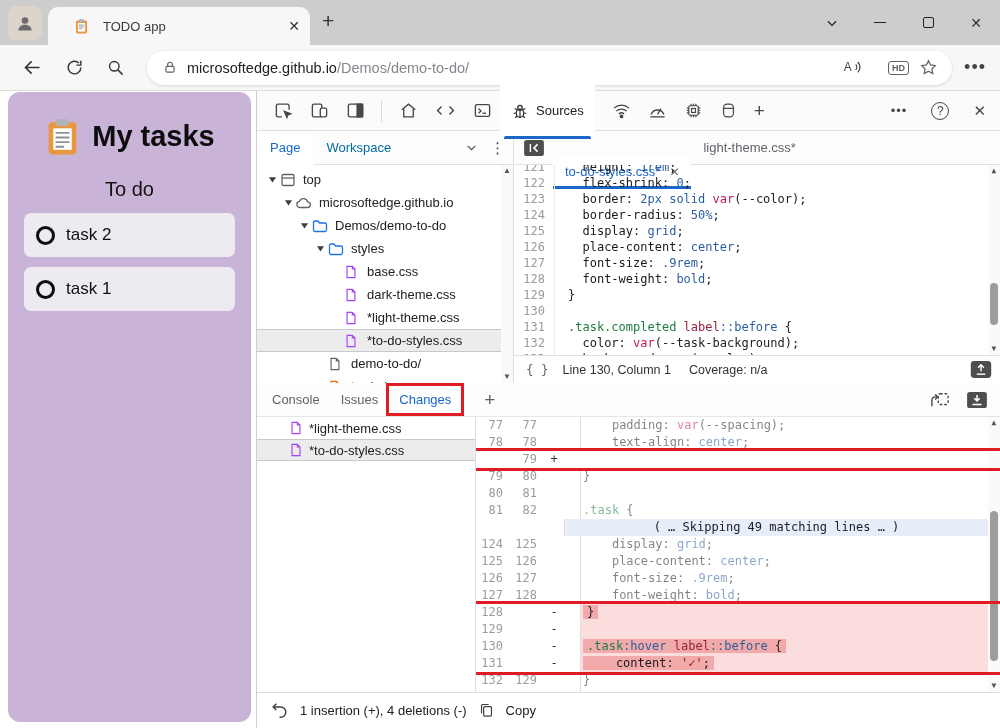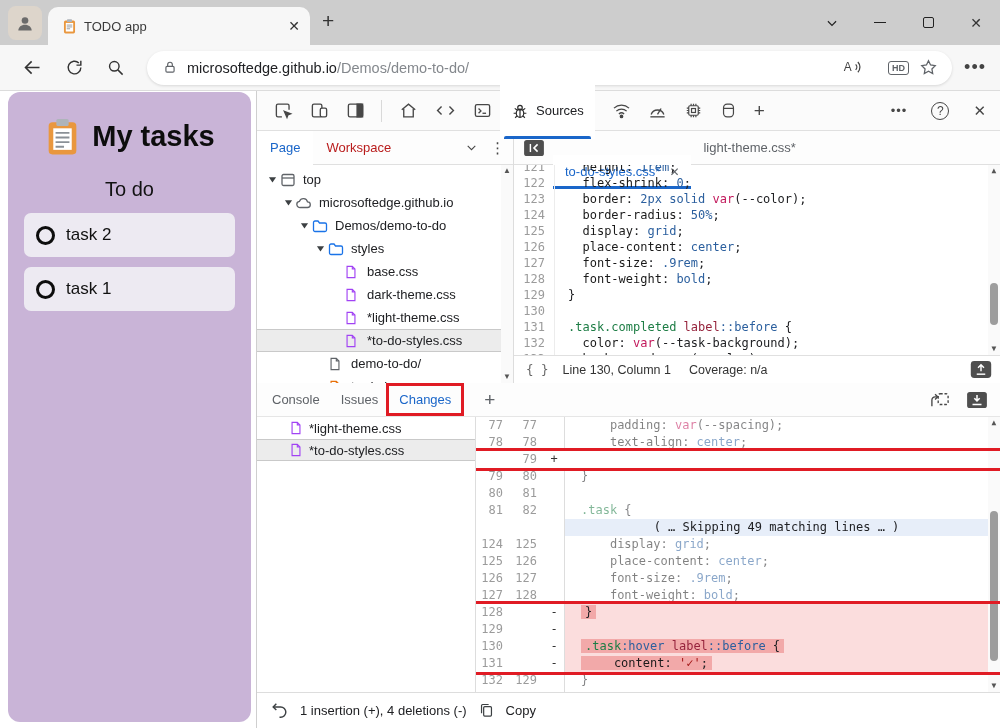--- a/index.html
+++ b/index.html
@@ -6,21 +6,21 @@
   html,body { width:1000px; height:728px; overflow:hidden; }
   body { font-family:"Liberation Sans", sans-serif; background:#fff; position:relative; font-size:13px; color:#202124; }
   :root{
     --accent:#1a66c9; --annot:#e01b24; --panel:#c9b4d7; --addbtn:#2ba3ef;
     --insbg:#dff0e3; --inschip:#a7d8ab; --delbg:#fbdddd; --delchip:#f2a9a9;
   }
   svg{display:block}
   
   #titlebar{height:45px; background:#cdcdcd; position:relative;}
   .avatar-btn{position:absolute; left:8px; top:6px; width:34px; height:34px; border-radius:8px; background:#ddd5cb; display:flex; align-items:center; justify-content:center;}
-  .btab{position:absolute; left:48px; top:7px; width:262px; height:38px; background:#f7f7f7; border-radius:10px 10px 0 0; display:flex; align-items:center; padding:0 10px 0 14px; gap:7px;}
+  .btab{position:absolute; left:48px; top:7px; width:262px; height:38px; background:#f7f7f7; border-radius:10px 10px 0 0; display:flex; align-items:center; padding:0 10px 0 26px; gap:14px;}
   .btab .t{flex:1; font-size:13px; color:#3b3b3b;}
   .tab-x, .win-x{font-size:14px; color:#333;}
   .newtab{position:absolute; left:322px; top:9px; font-size:21px; color:#333; font-weight:300;}
   .winctl{position:absolute; right:0; top:0; height:45px; display:flex; align-items:center;}
   .winctl>div{width:48px; display:flex; justify-content:center; align-items:center; height:100%;}
   .win-min{width:12px; border-top:1.6px solid #222;}
   .win-max{width:11px; height:11px; border:1.6px solid #222; border-radius:2px;}
   
   #navbar{height:46px; background:#f7f7f7; display:flex; align-items:center; border-bottom:1px solid #dcdcdc;}
   .nbtn{margin-left:22px;}
@@ -51,21 +51,21 @@
   .tsep{width:1px; height:22px; background:#d9d9d9; margin-left:16px;}
   .panel-tab{display:flex; align-items:center; gap:7px; height:56px; padding:0 11px; margin-left:8px; position:relative; background:#fff;}
   .panel-tab .lbl{font-size:13px; color:#202124;}
   .panel-tab .ul{position:absolute; left:4px; right:4px; bottom:0; height:3px; background:var(--accent); border-radius:2px 2px 0 0;}
   .dt-right{margin-left:auto; display:flex; align-items:center; gap:24px; margin-right:14px; color:#474747;}
   .qmark{width:18px; height:18px; border:1.5px solid #474747; border-radius:50%; font-size:12px; display:flex; align-items:center; justify-content:center;}
   #dt-main{height:252px; display:flex; min-height:0;}
   
   #navigator{width:257px; border-right:1px solid #ddd; display:flex; flex-direction:column;}
   #nav-tabs{height:34px; border-bottom:1px solid #e0e0e0; display:flex; align-items:center; background:#fdfdfd;}
-  .nav-tab{padding:0 13px; height:34px; display:flex; align-items:center; font-size:13px; color:#b91c1c;}
+  .nav-tab{padding:0 13px; height:34px; display:flex; align-items:center; font-size:13px; color:#0369a1;}
   .nav-tab.sel{color:var(--accent); background:#fff;}
   .nav-tabs-right{margin-left:auto; display:flex; align-items:center; gap:12px; margin-right:8px; color:#474747;}
   .kebab{font-size:15px; color:#474747; letter-spacing:0;}
   #tree{flex:1; overflow:hidden; position:relative; padding-top:3px;}
   .trow{height:23px; display:flex; align-items:center; font-size:13px; color:#202124; white-space:nowrap;}
   .trow.sel{background:#ececec; border-top:1px solid #c9c9c9; border-bottom:1px solid #c9c9c9;}
   .exp{width:15px; display:flex; justify-content:center; flex-shrink:0;}
   .ticn{width:17px; margin-right:6px; flex-shrink:0;}
   .vscroll{position:absolute; right:0; top:0; bottom:0; width:12px; background:#fafafa; display:flex; flex-direction:column; align-items:center; justify-content:space-between; padding:2px 0;}
   .arr{font-size:8px; color:#555; line-height:8px;}
@@ -97,21 +97,21 @@
   .drawer-right{margin-left:auto; display:flex; align-items:center; gap:15px; margin-right:12px;}
   
   #changes{height:275px; display:flex; min-height:0;}
   #ch-files{width:219px; border-right:1px solid #ddd;}
   .frow{height:22px; display:flex; align-items:center; padding-left:32px; font-size:13px; color:#202124; gap:6px;}
   .frow.sel{background:#ececec; border-top:1px solid #c9c9c9; border-bottom:1px solid #c9c9c9;}
   #diff{flex:1; position:relative; overflow:hidden; font-family:"DejaVu Sans Mono", monospace; font-size:12px;}
   .drow{display:flex; height:17px; line-height:17px;}
   .on,.nn{width:34px; text-align:right; padding-right:7px; color:#9b9b9b; flex-shrink:0;}
   .sg{width:20px; text-align:center; color:#333; flex-shrink:0;}
-  .dcode{flex:1; border-left:1px solid #ddd; padding-left:16px; white-space:pre; margin-right:12px;}
+  .dcode{flex:1; border-left:1px solid #ddd; padding-left:2px; white-space:pre; margin-right:12px;margin-left:16px;}
   .drow.ctx .dcode>span{opacity:.55;}
   .drow.add .dcode{background:var(--insbg);}
   .drow.del .dcode{background:var(--delbg);}
   .chip-add{background:var(--inschip); padding:0 4px;}
   .chip-del{background:var(--delchip); padding:0 4px;}
   .skipband{flex:1; border-left:1px solid #ddd; background:#e7eef9; text-align:center; color:#202124; margin-right:12px;}
   .abox{outline:3px solid var(--annot); position:relative; z-index:5;}
   
   .tk-p{color:#202124;} .tk-pr{color:#1a1a1a;} .tk-v{color:#2b5f9e;}
   .tk-fn{color:#c2185b;} .tk-sc{color:#1d7d45;} .tk-se{color:#96233c;}

